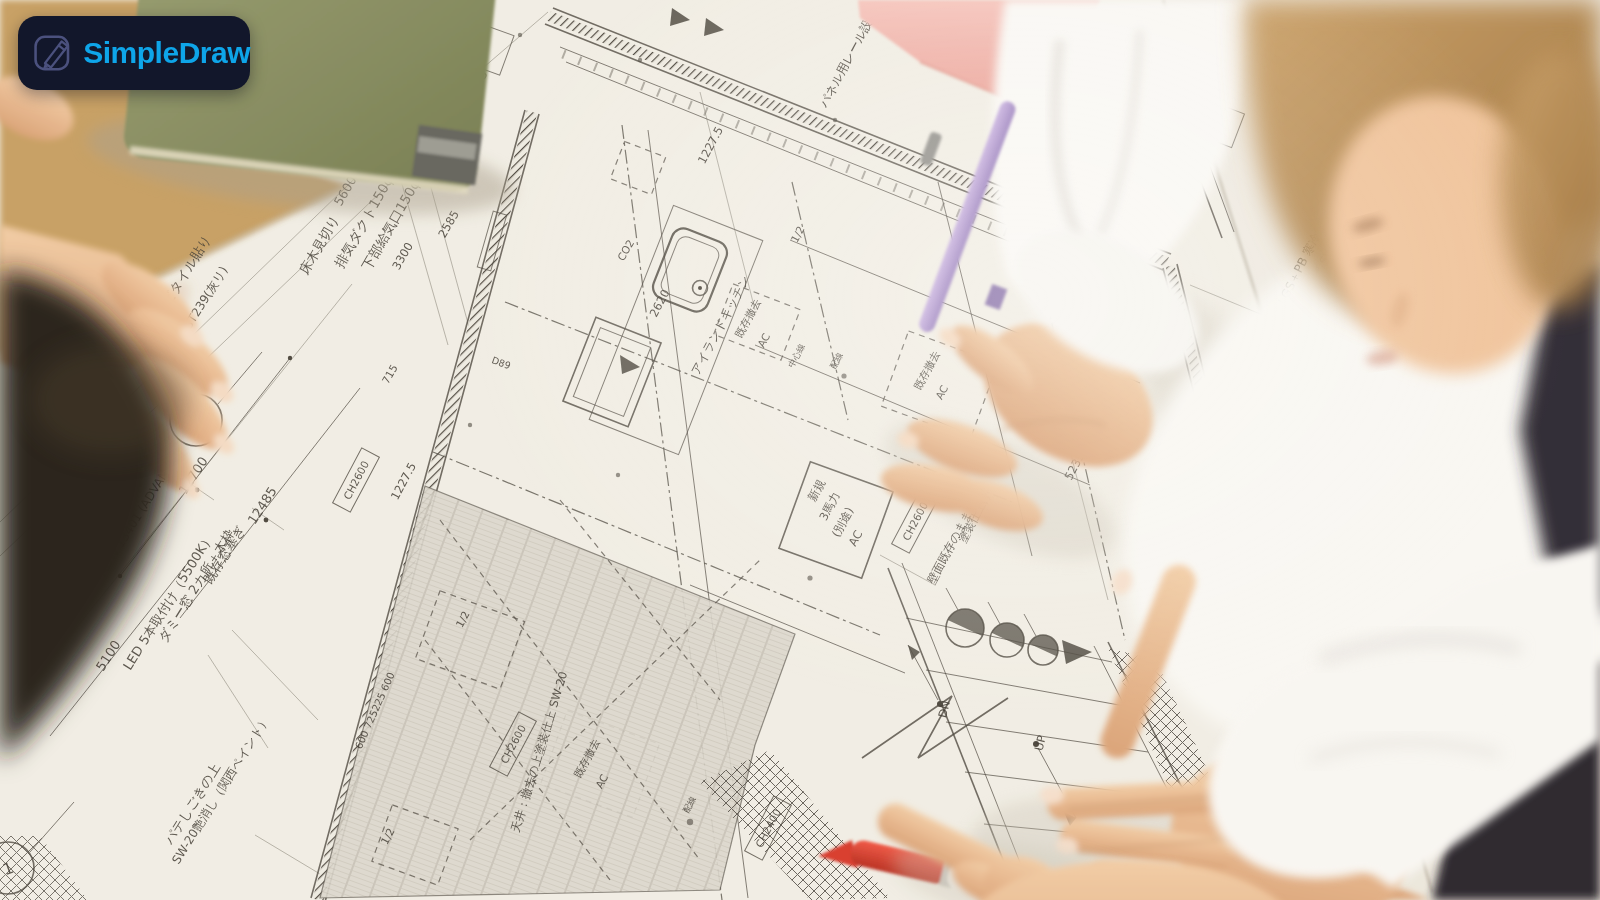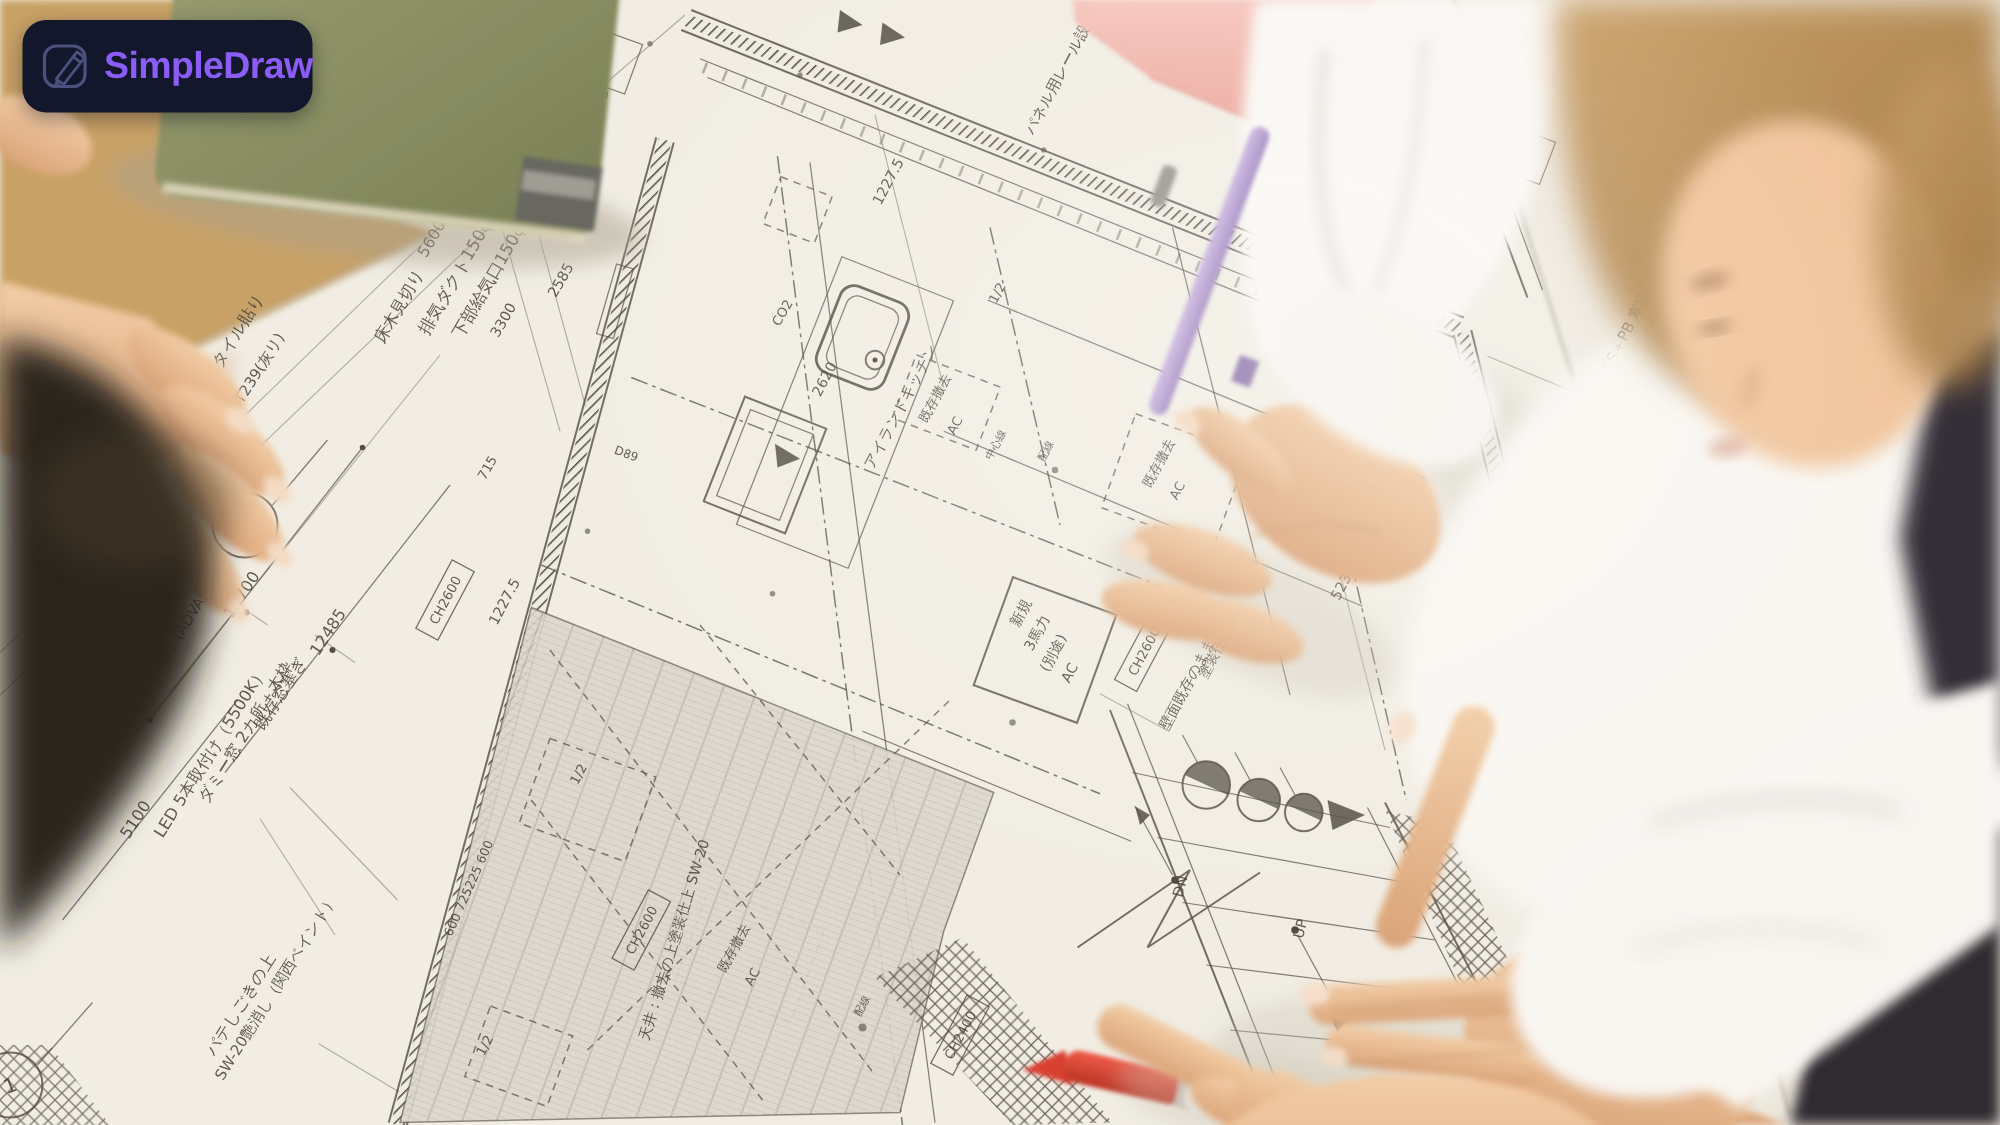--- a/index.html
+++ b/index.html
@@ -9,21 +9,21 @@
   .ln{stroke:#4a453d;stroke-width:1;fill:none;opacity:.7;}
   .ln15{stroke:#4a453d;stroke-width:1.6;fill:none;opacity:.8;}
   .thin{stroke:#6b665c;stroke-width:.9;fill:none;opacity:.5;}
   .dd{stroke:#4a453d;stroke-width:1.2;fill:none;opacity:.75;stroke-dasharray:14 4 3 4;}
   .dsh{stroke:#4a453d;stroke-width:1.2;fill:none;opacity:.7;stroke-dasharray:6 5;}
   .chbox{stroke:#4a453d;stroke-width:1;fill:none;opacity:.8;}
   .tri{fill:#4a453d;opacity:.85;}
   .badge{position:absolute;left:18px;top:16px;width:232px;height:74px;border-radius:19px;
          background:#12172b;display:flex;align-items:center;gap:11px;padding-left:15px;
          box-sizing:border-box;box-shadow:0 5px 16px rgba(10,10,25,.4);}
-  .badge span{color:#8b5cf6;font-family:"Liberation Sans",sans-serif;font-weight:bold;
+  .badge span{color:#0ea5e9;font-family:"Liberation Sans",sans-serif;font-weight:bold;
               font-size:30px;letter-spacing:-.5px;}
 </style>
 </head>
 <body>
 
 <div class="stage">
 <svg class="scene" width="1600" height="900" viewBox="0 0 1600 900">
   <defs>
     <pattern id="wallHatch" width="6" height="6" patternUnits="userSpaceOnUse" patternTransform="rotate(45)">
       <rect width="6" height="6" fill="#efece4"></rect>

